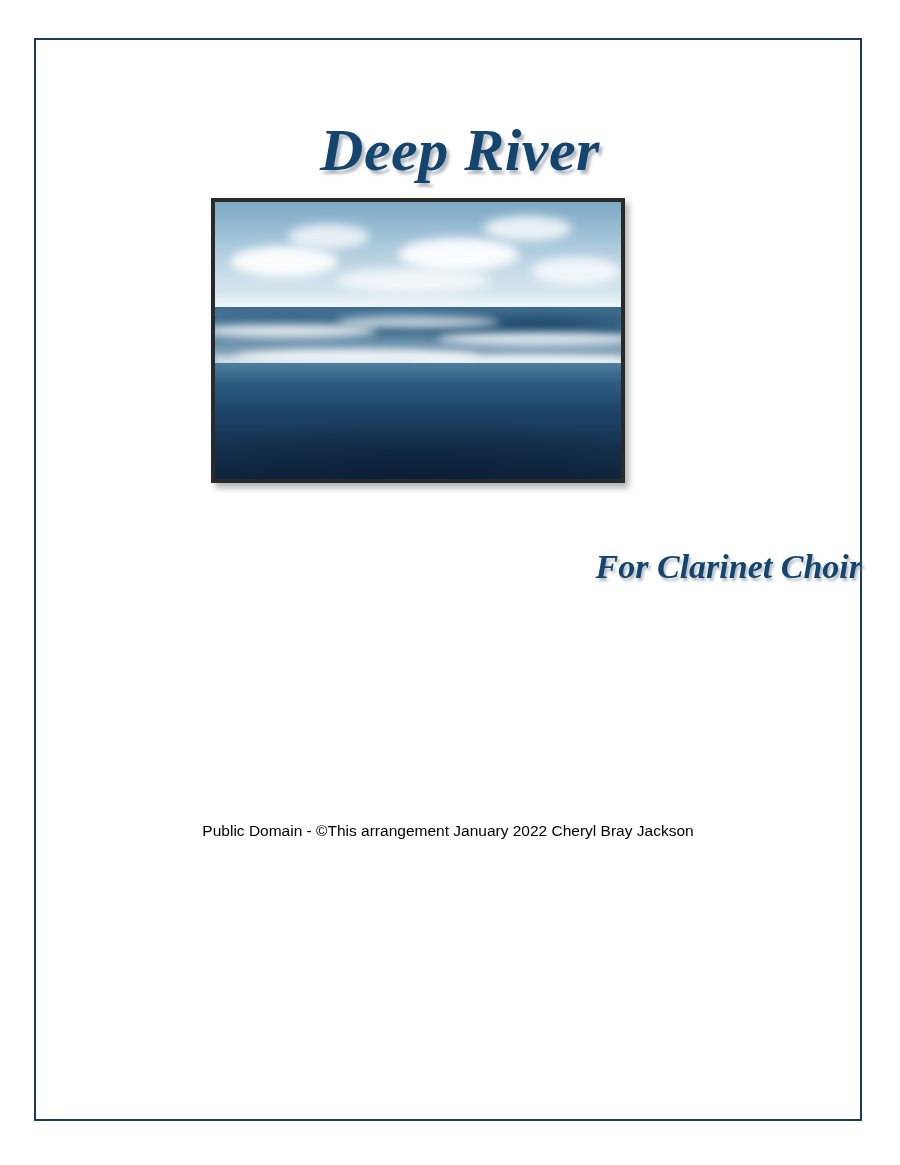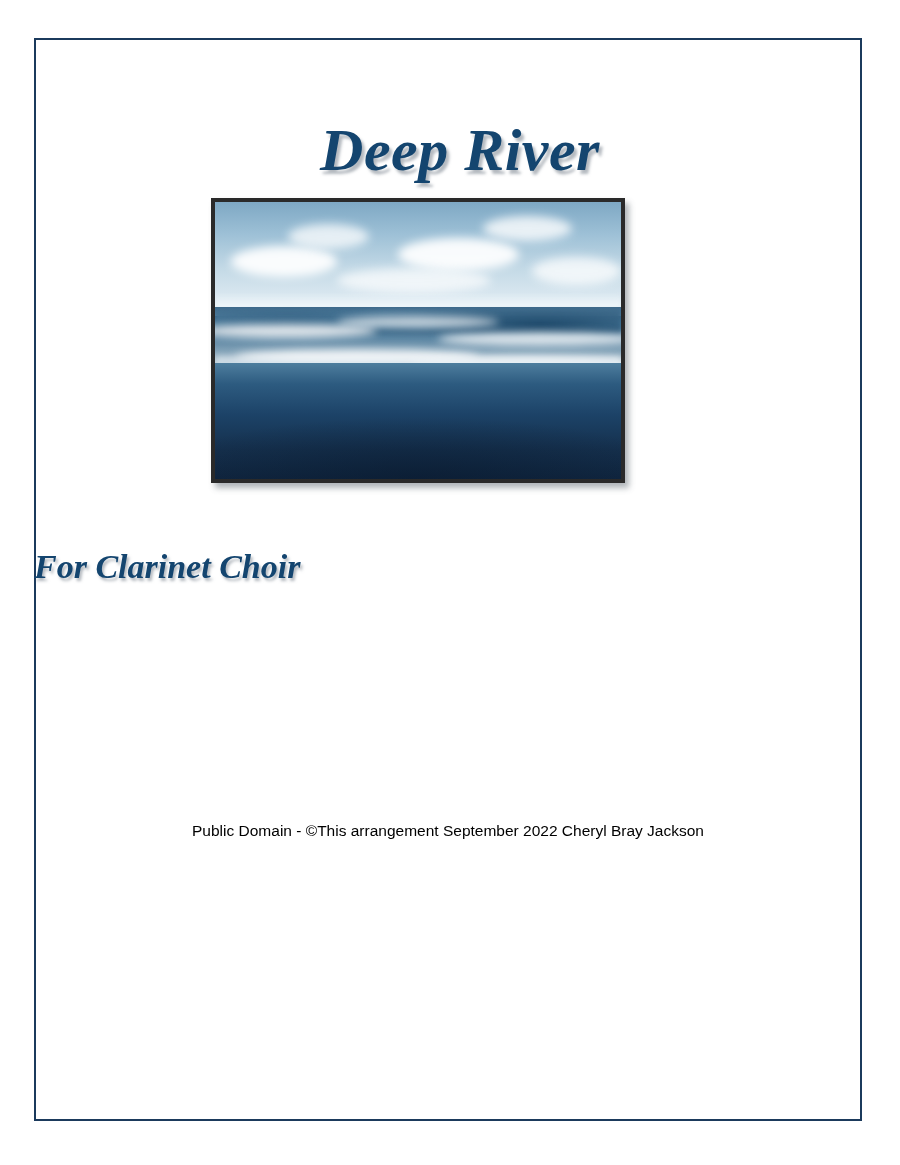--- a/index.html
+++ b/index.html
@@ -164,21 +164,21 @@
     height: 30%;
     background: radial-gradient(ellipse 90% 100% at 50% 100%, rgba(8,24,44,0.55) 0%, rgba(8,24,44,0.0) 75%);
   }
 
   
   .subtitle {
     position: absolute;
     left: 0;
     top: 510px;
     width: 828px;
-    text-align: left;
+    text-align: right;
     font-family: "Liberation Serif", serif;
     font-style: italic;
     font-weight: bold;
     font-size: 34px;
     color: #14456f;
     text-shadow: 2px 3px 3px rgba(120,130,140,0.55);
     white-space: nowrap;
   }
 
   
@@ -223,16 +223,16 @@
         <div class="wave-crest w4"></div>
         <div class="wave-crest w5"></div>
         <div class="foam"></div>
         <div class="water-deep"></div>
         <div class="deep-shade"></div>
       </div>
     </div>
 
     <div class="subtitle">For Clarinet Choir</div>
 
-    <div class="credit">Public Domain - ©This arrangement September 2022  Cheryl Bray Jackson</div>
+    <div class="credit">Public Domain - ©This arrangement January 2022  Cheryl Bray Jackson</div>
 
   </div>
 </div>
 
 </body></html>

